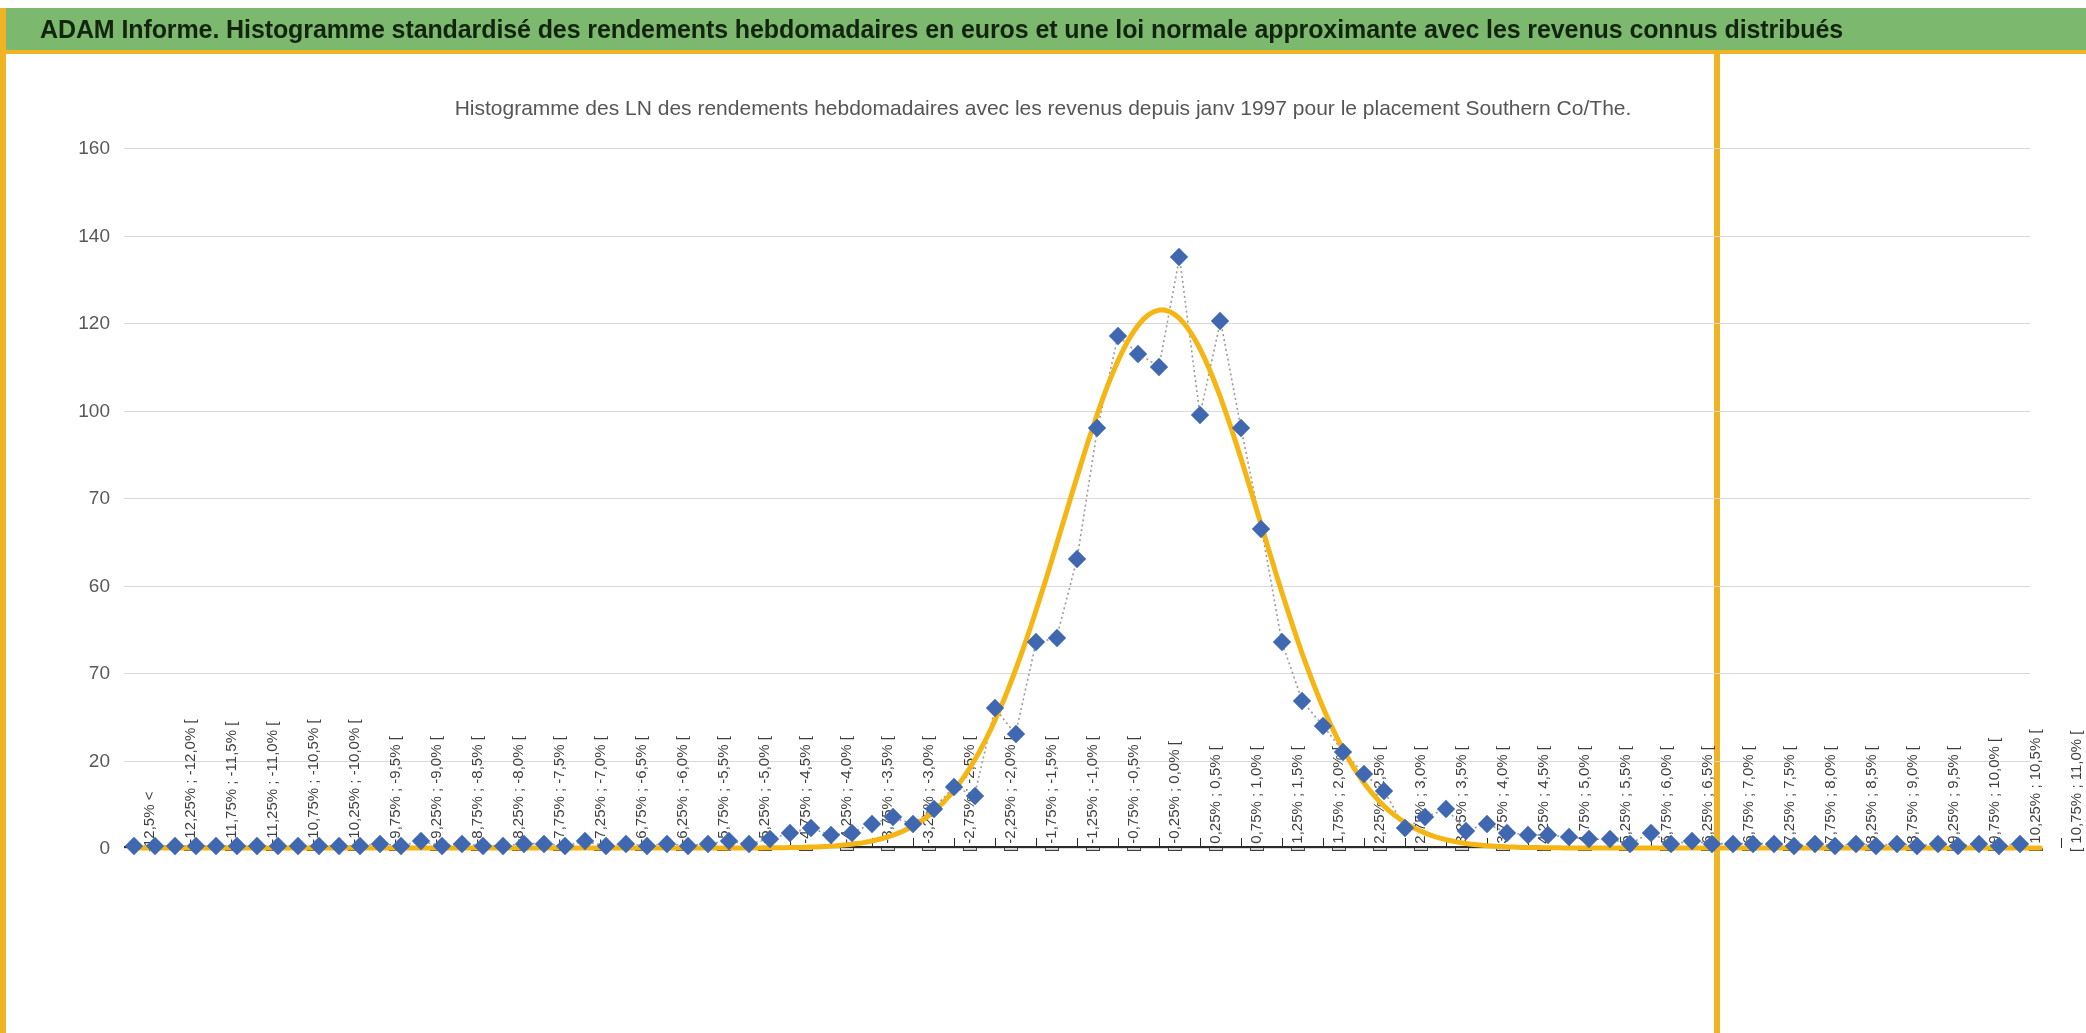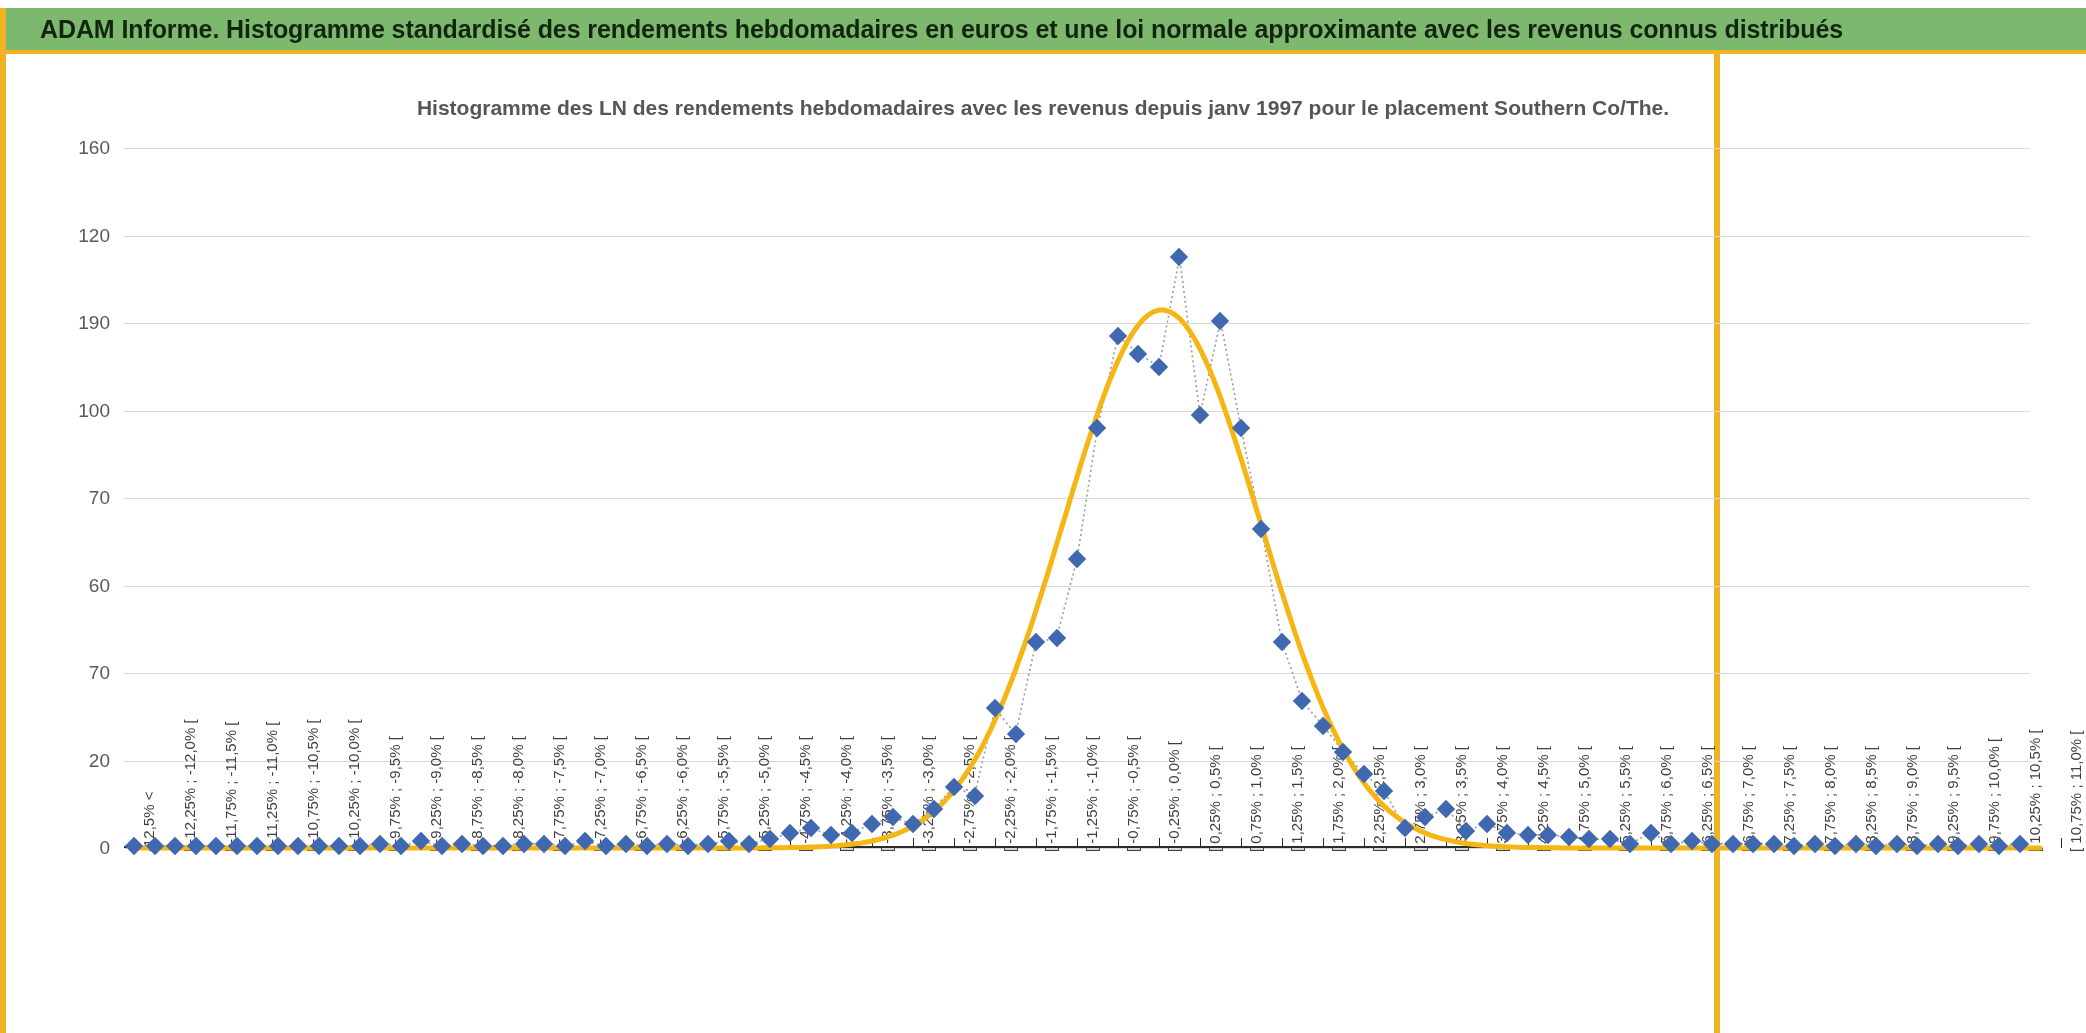--- a/index.html
+++ b/index.html
@@ -53,21 +53,21 @@
     width: 2074px;
     height: 983px;
   }
   .chart-title {
     position: absolute;
     left: 0;
     top: 38px;
     width: 2074px;
     text-align: center;
     font-size: 21px;
-    font-weight: bold;
+    font-weight: normal;
     color: #565656;
   }
   
   .plot {
     position: absolute;
     left: 118px;
     top: 90px;
     width: 1906px;
     height: 700px;
   }
@@ -192,23 +192,23 @@
         <div class="ytick-label" style="top: 612.5px;">20</div>
         <div class="gridline" style="top: 525px;"></div>
         <div class="ytick-label" style="top: 525px;">70</div>
         <div class="gridline" style="top: 437.5px;"></div>
         <div class="ytick-label" style="top: 437.5px;">60</div>
         <div class="gridline" style="top: 350px;"></div>
         <div class="ytick-label" style="top: 350px;">70</div>
         <div class="gridline" style="top: 262.5px;"></div>
         <div class="ytick-label" style="top: 262.5px;">100</div>
         <div class="gridline" style="top: 175px;"></div>
-        <div class="ytick-label" style="top: 175px;">190</div>
+        <div class="ytick-label" style="top: 175px;">120</div>
         <div class="gridline" style="top: 87.5px;"></div>
-        <div class="ytick-label" style="top: 87.5px;">120</div>
+        <div class="ytick-label" style="top: 87.5px;">140</div>
         <div class="gridline" style="top: 0px;"></div>
         <div class="ytick-label" style="top: 0px;">160</div>
         <div class="xtick" style="left: 10.2473px;"></div>
         <div class="xlabel" style="left: 16.2473px;">-12,5% &lt;</div>
         <div class="xtick" style="left: 51.2366px;"></div>
         <div class="xlabel" style="left: 57.2366px;">[ -12,25% ; -12,0% [</div>
         <div class="xtick" style="left: 92.2258px;"></div>
         <div class="xlabel" style="left: 98.2258px;">[ -11,75% ; -11,5% [</div>
         <div class="xtick" style="left: 133.215px;"></div>
         <div class="xlabel" style="left: 139.215px;">[ -11,25% ; -11,0% [</div>

